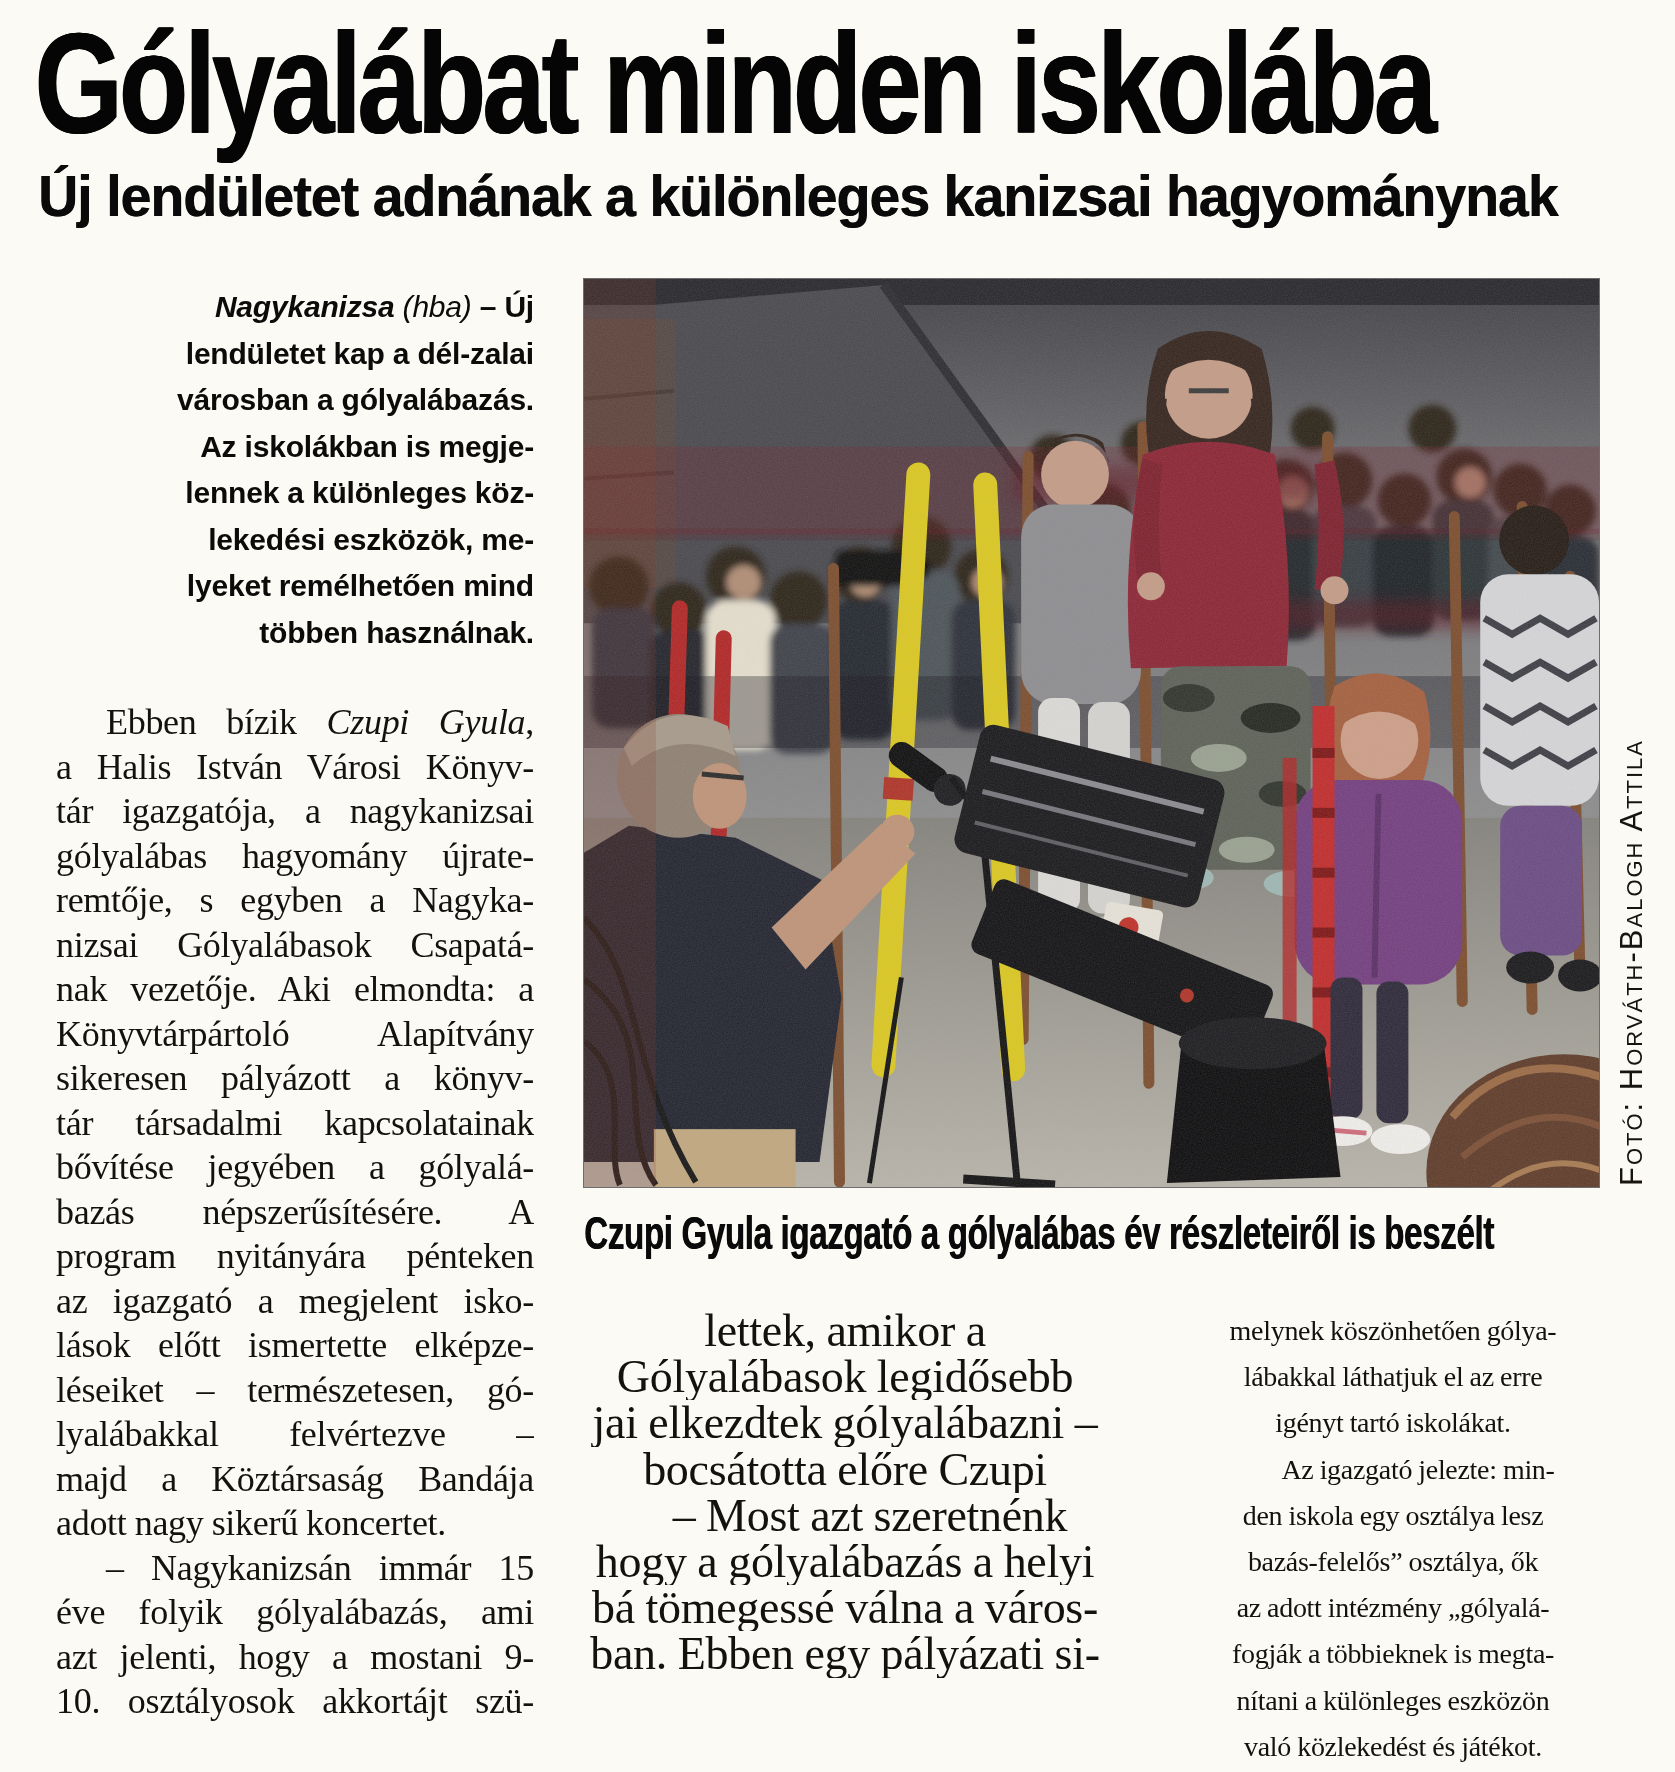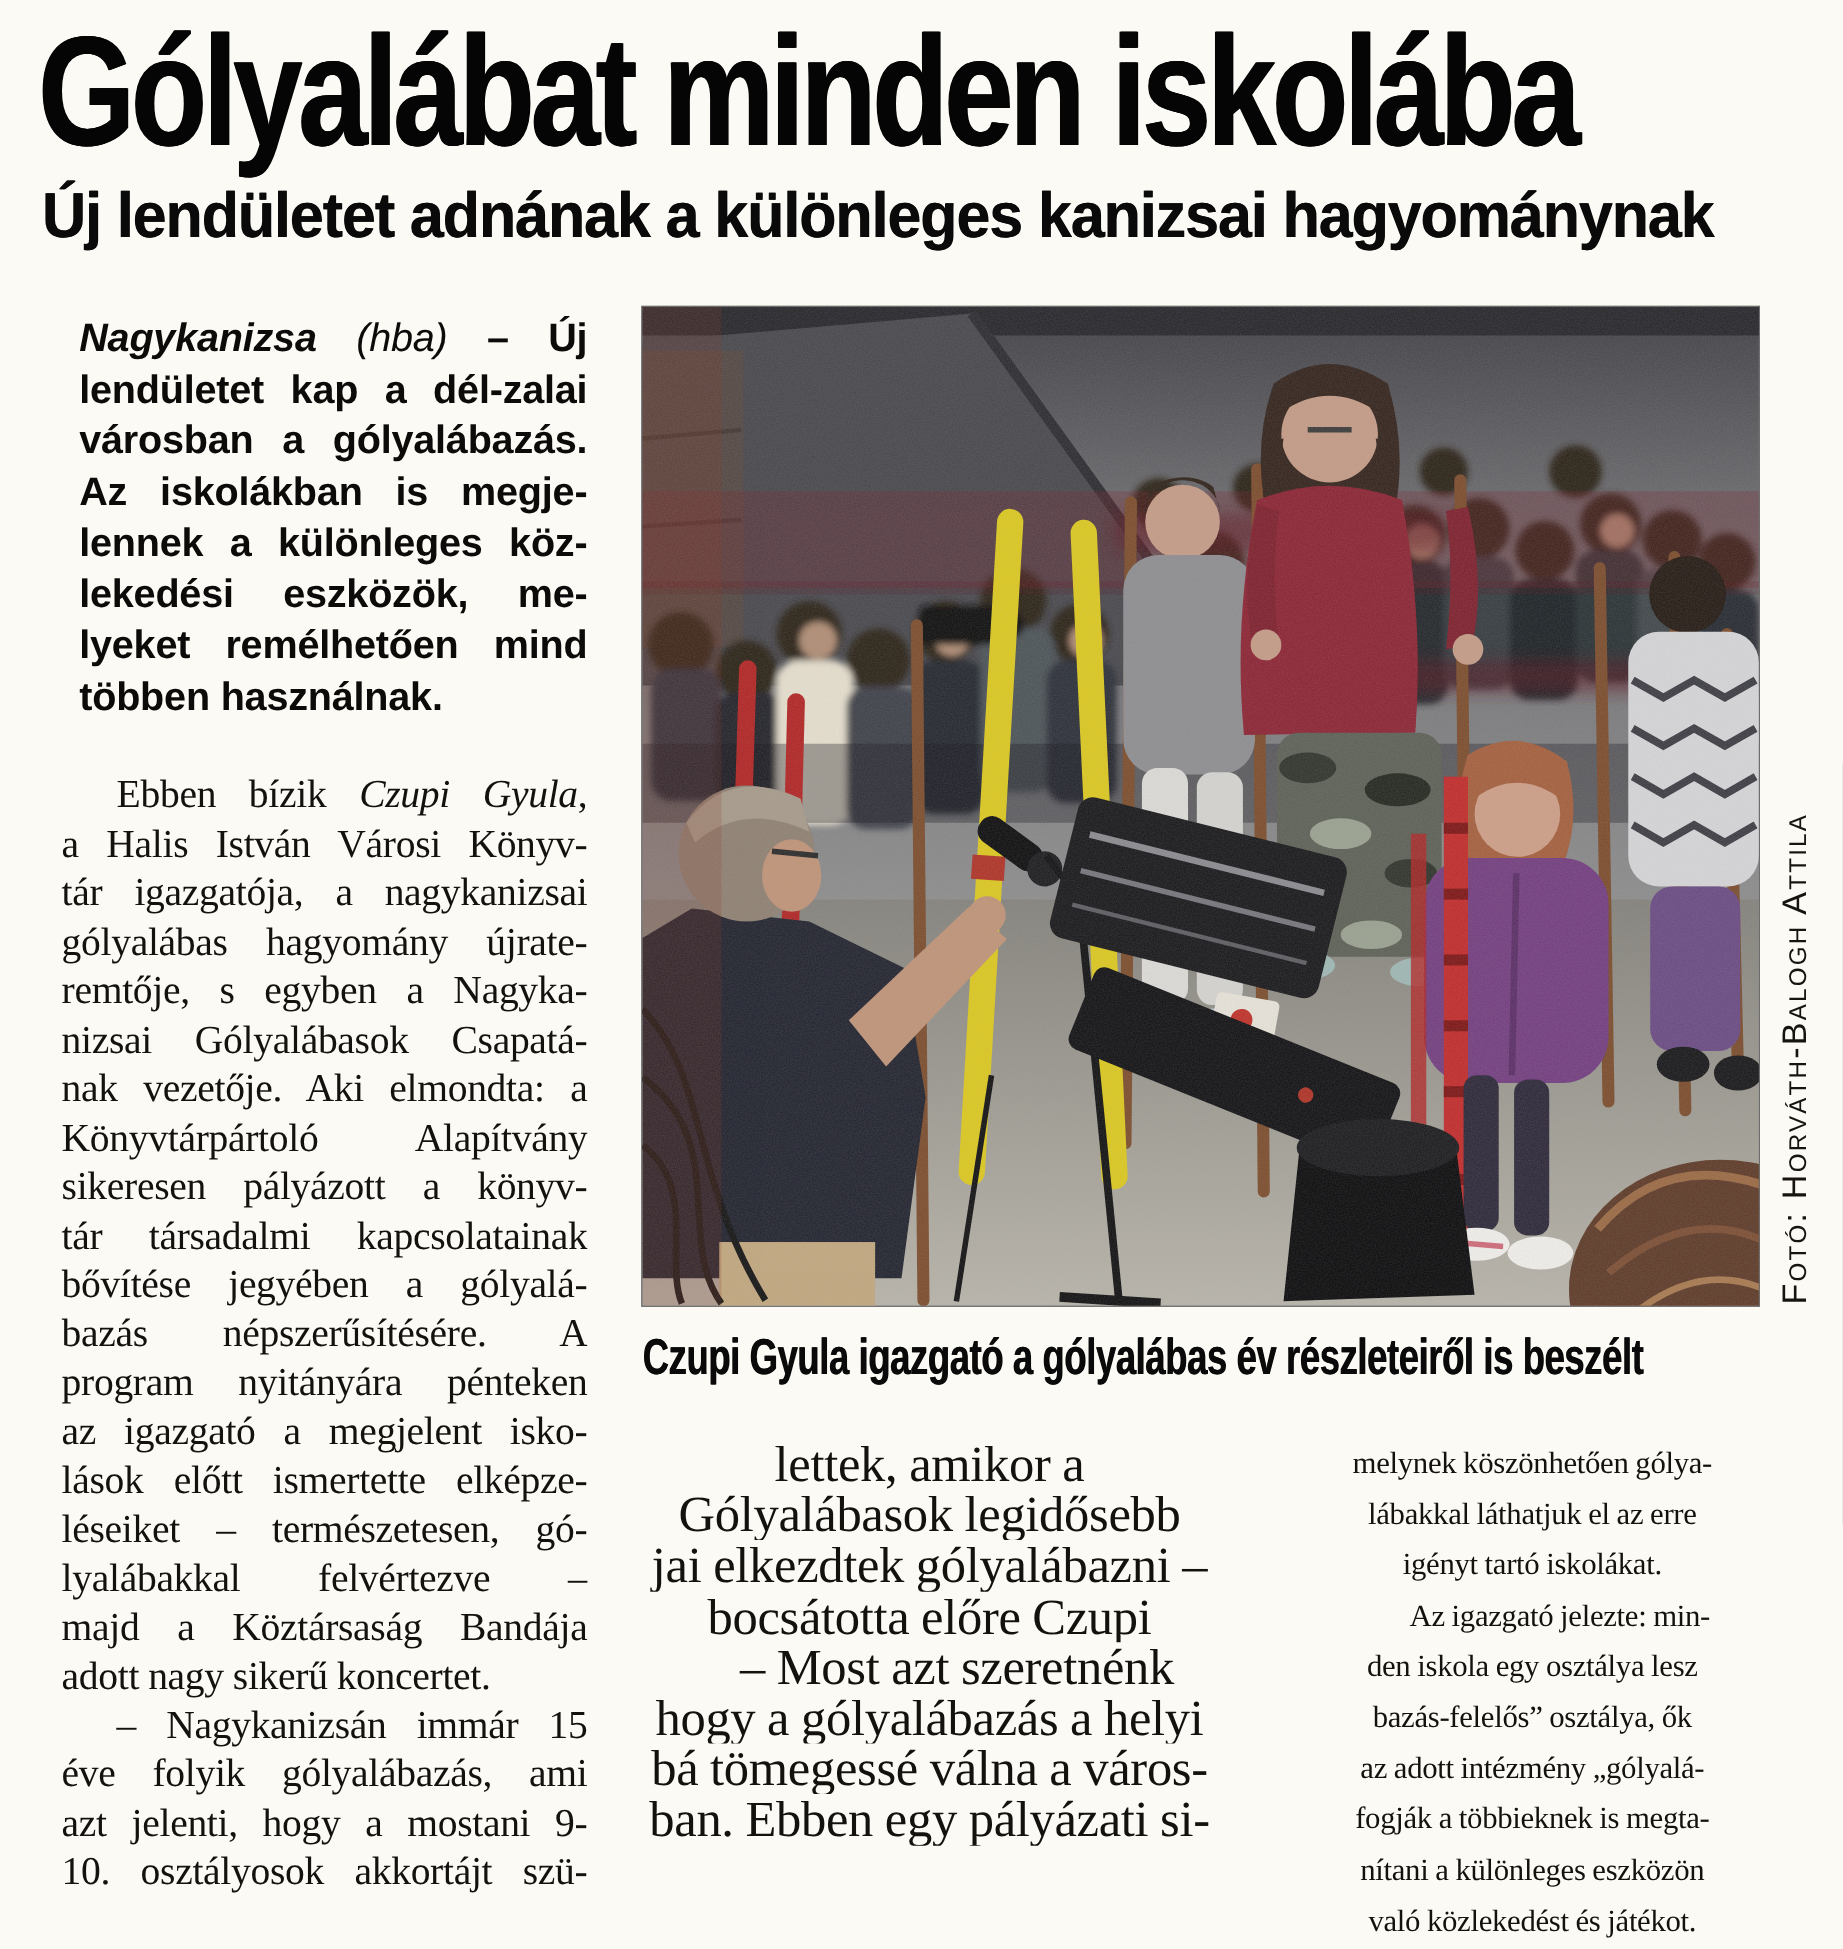--- a/index.html
+++ b/index.html
@@ -26,22 +26,22 @@
   
   .l{display:block;overflow:hidden;}
   .jl{text-align:justify;}
   .jl::after{content:"";display:inline-block;width:100%;height:0;}
   .ind{text-indent:50px;}
   .it{font-style:italic;}
   
   .col{position:absolute;}
   .col-left{left:56px;top:284px;width:478px;}
   .lead{margin:0;padding-left:16px;font-family:"Liberation Sans",sans-serif;font-weight:700;
-        font-size:36px;letter-spacing:-.2px;color:#0c0b09;}
-  .lead .l{height:46.5px;line-height:46px;}
+        font-size:30px;letter-spacing:-.2px;color:#0c0b09;}
+  .lead .l{height:46.5px;line-height:46px;text-align:right;}
   .lead .hba{font-style:italic;font-weight:400;}
   .lead .bit{font-style:italic;}
   .serif-par{margin:44px 0 0 0;font-size:36px;letter-spacing:-.3px;word-spacing:-.5px;}
   .serif-par .l{height:44.5px;line-height:44px;}
   .col-mid{left:588px;top:1308px;width:514px;font-size:46px;letter-spacing:-.3px;word-spacing:-.5px;}
   .col-right{left:1140px;top:1308px;width:506px;font-size:28px;letter-spacing:-.3px;word-spacing:-.5px;}
   .col-mid .l,.col-right .l{height:46.2px;line-height:45px;text-align:center;}
   
   .photo{position:absolute;left:583px;top:278px;width:1017px;height:910px;
          border:1px solid #6d6d6d;box-sizing:border-box;background:#7d7d7f;}

